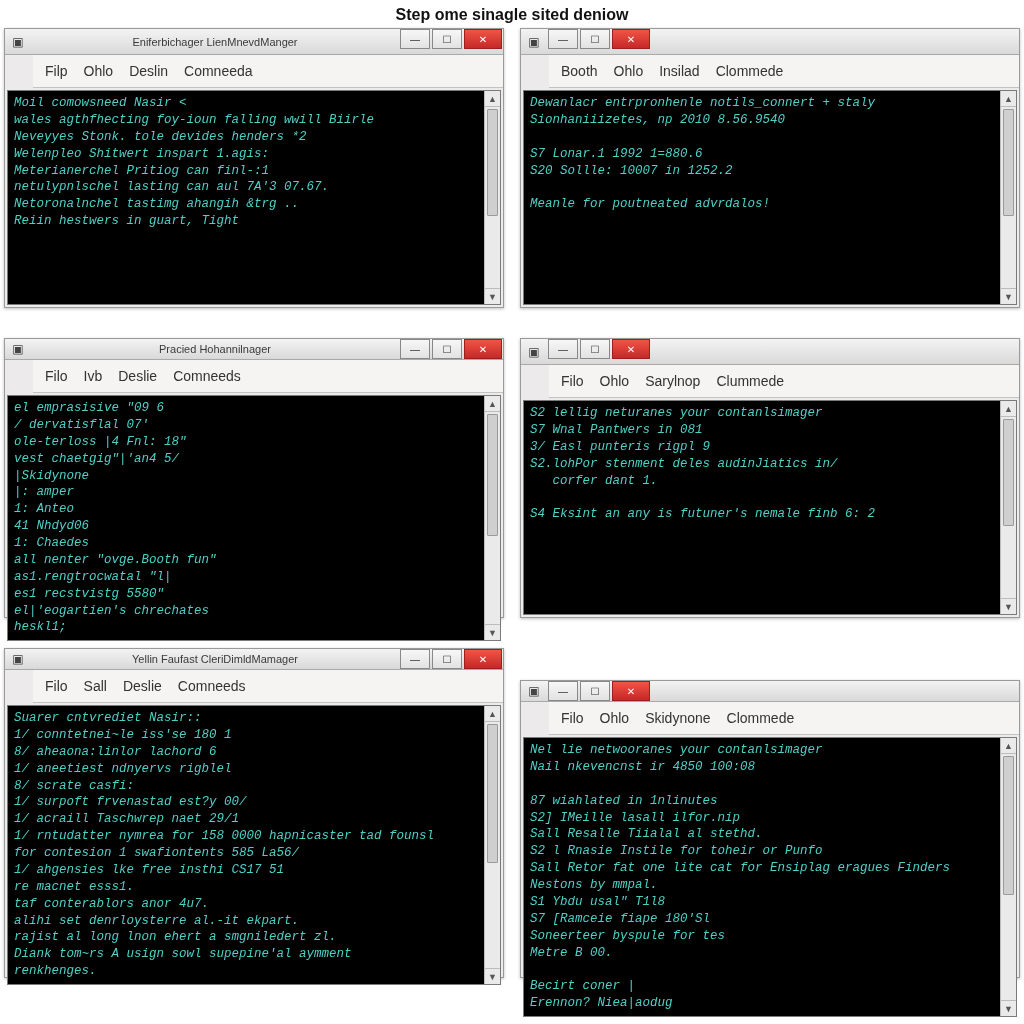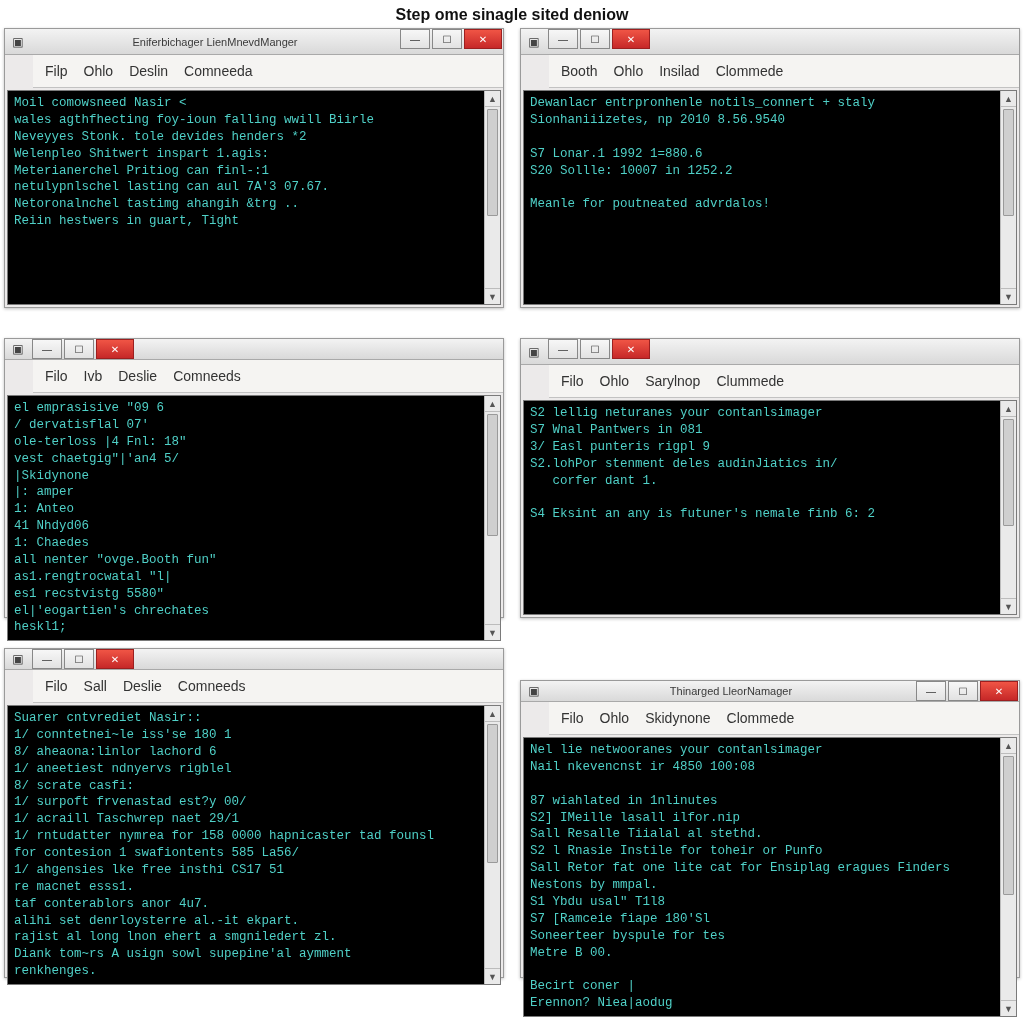--- a/index.html
+++ b/index.html
@@ -91,20 +91,21 @@
   .menubar span {
     padding: 2px 8px;
   }
   .term-wrap {
     flex: 1;
     position: relative;
     border: 1px solid #7a7a7a;
     margin: 2px;
     display: flex;
     background: #000;
+    font-style: italic;
   }
   .term {
     flex: 1;
     background: #000;
     color: #4fd0c7;
     font-family: "Consolas","Courier New",monospace;
     font-size: 12.5px;
     line-height: 1.35;
     padding: 4px 6px;
     white-space: pre;
@@ -208,20 +209,21 @@
         <div class="arrow">▲</div>
         <div class="thumb"></div>
         <div class="arrow bot">▼</div>
       </div>
     </div>
   </div>
 
   <div class="win">
     <div class="titlebar">
       <span class="sysicon">▣</span>
+      <span class="title-text">Pracied Hohannilnager</span>
       <div class="win-controls">
         <div class="win-btn">—</div>
         <div class="win-btn">☐</div>
         <div class="win-btn close">✕</div>
       </div>
     </div>
     <div class="menubar">
       <span>Filo</span>
       <span>Ivb</span>
       <span>Deslie</span>
@@ -277,20 +279,21 @@
         <div class="arrow">▲</div>
         <div class="thumb"></div>
         <div class="arrow bot">▼</div>
       </div>
     </div>
   </div>
 
   <div class="win">
     <div class="titlebar">
       <span class="sysicon">▣</span>
+      <span class="title-text">Yellin Faufast CleriDimldMamager</span>
       <div class="win-controls">
         <div class="win-btn">—</div>
         <div class="win-btn">☐</div>
         <div class="win-btn close">✕</div>
       </div>
     </div>
     <div class="menubar">
       <span>Filo</span>
       <span>Sall</span>
       <span>Deslie</span>
@@ -317,21 +320,20 @@
         <div class="arrow">▲</div>
         <div class="thumb"></div>
         <div class="arrow bot">▼</div>
       </div>
     </div>
   </div>
 
   <div class="win offset">
     <div class="titlebar">
       <span class="sysicon">▣</span>
-      <span class="title-text">Thinarged LleorNamager</span>
       <div class="win-controls">
         <div class="win-btn">—</div>
         <div class="win-btn">☐</div>
         <div class="win-btn close">✕</div>
       </div>
     </div>
     <div class="menubar">
       <span>Filo</span>
       <span>Ohlo</span>
       <span>Skidynone</span>

